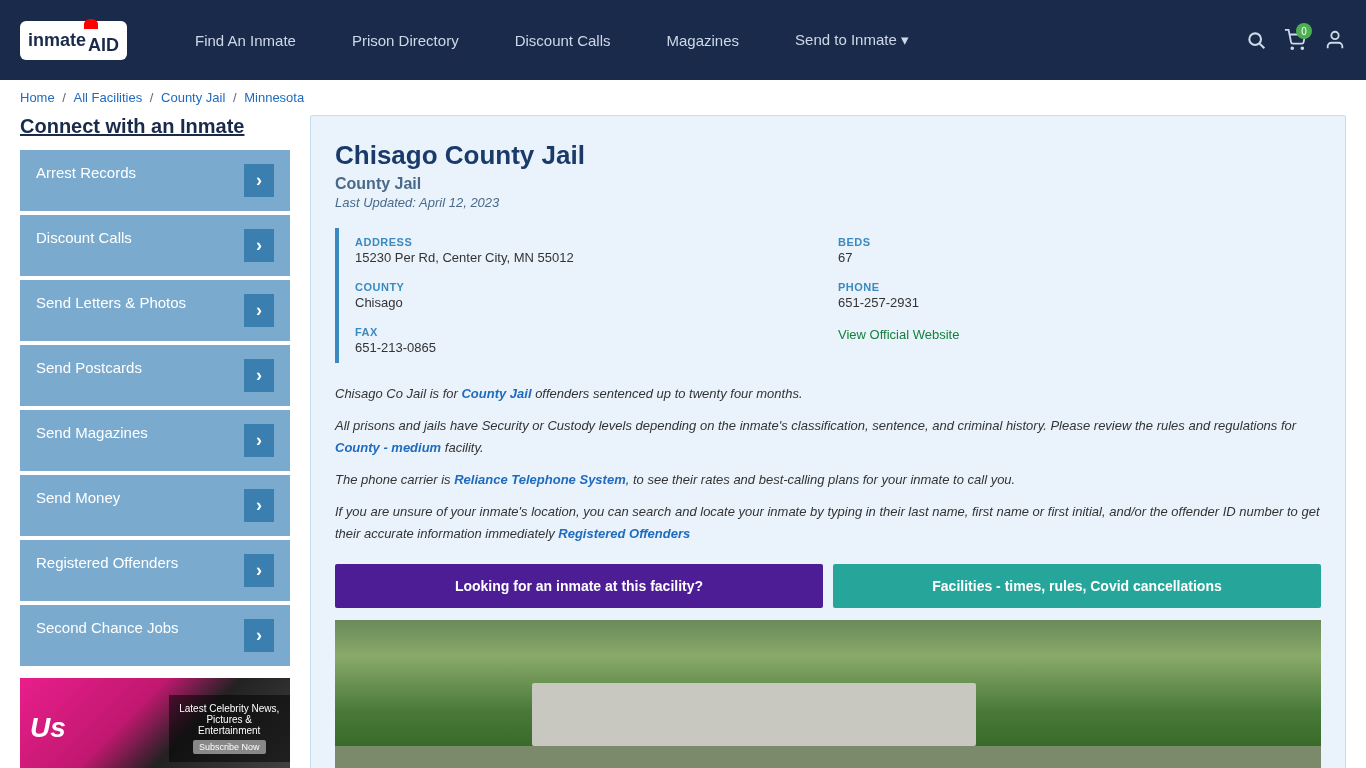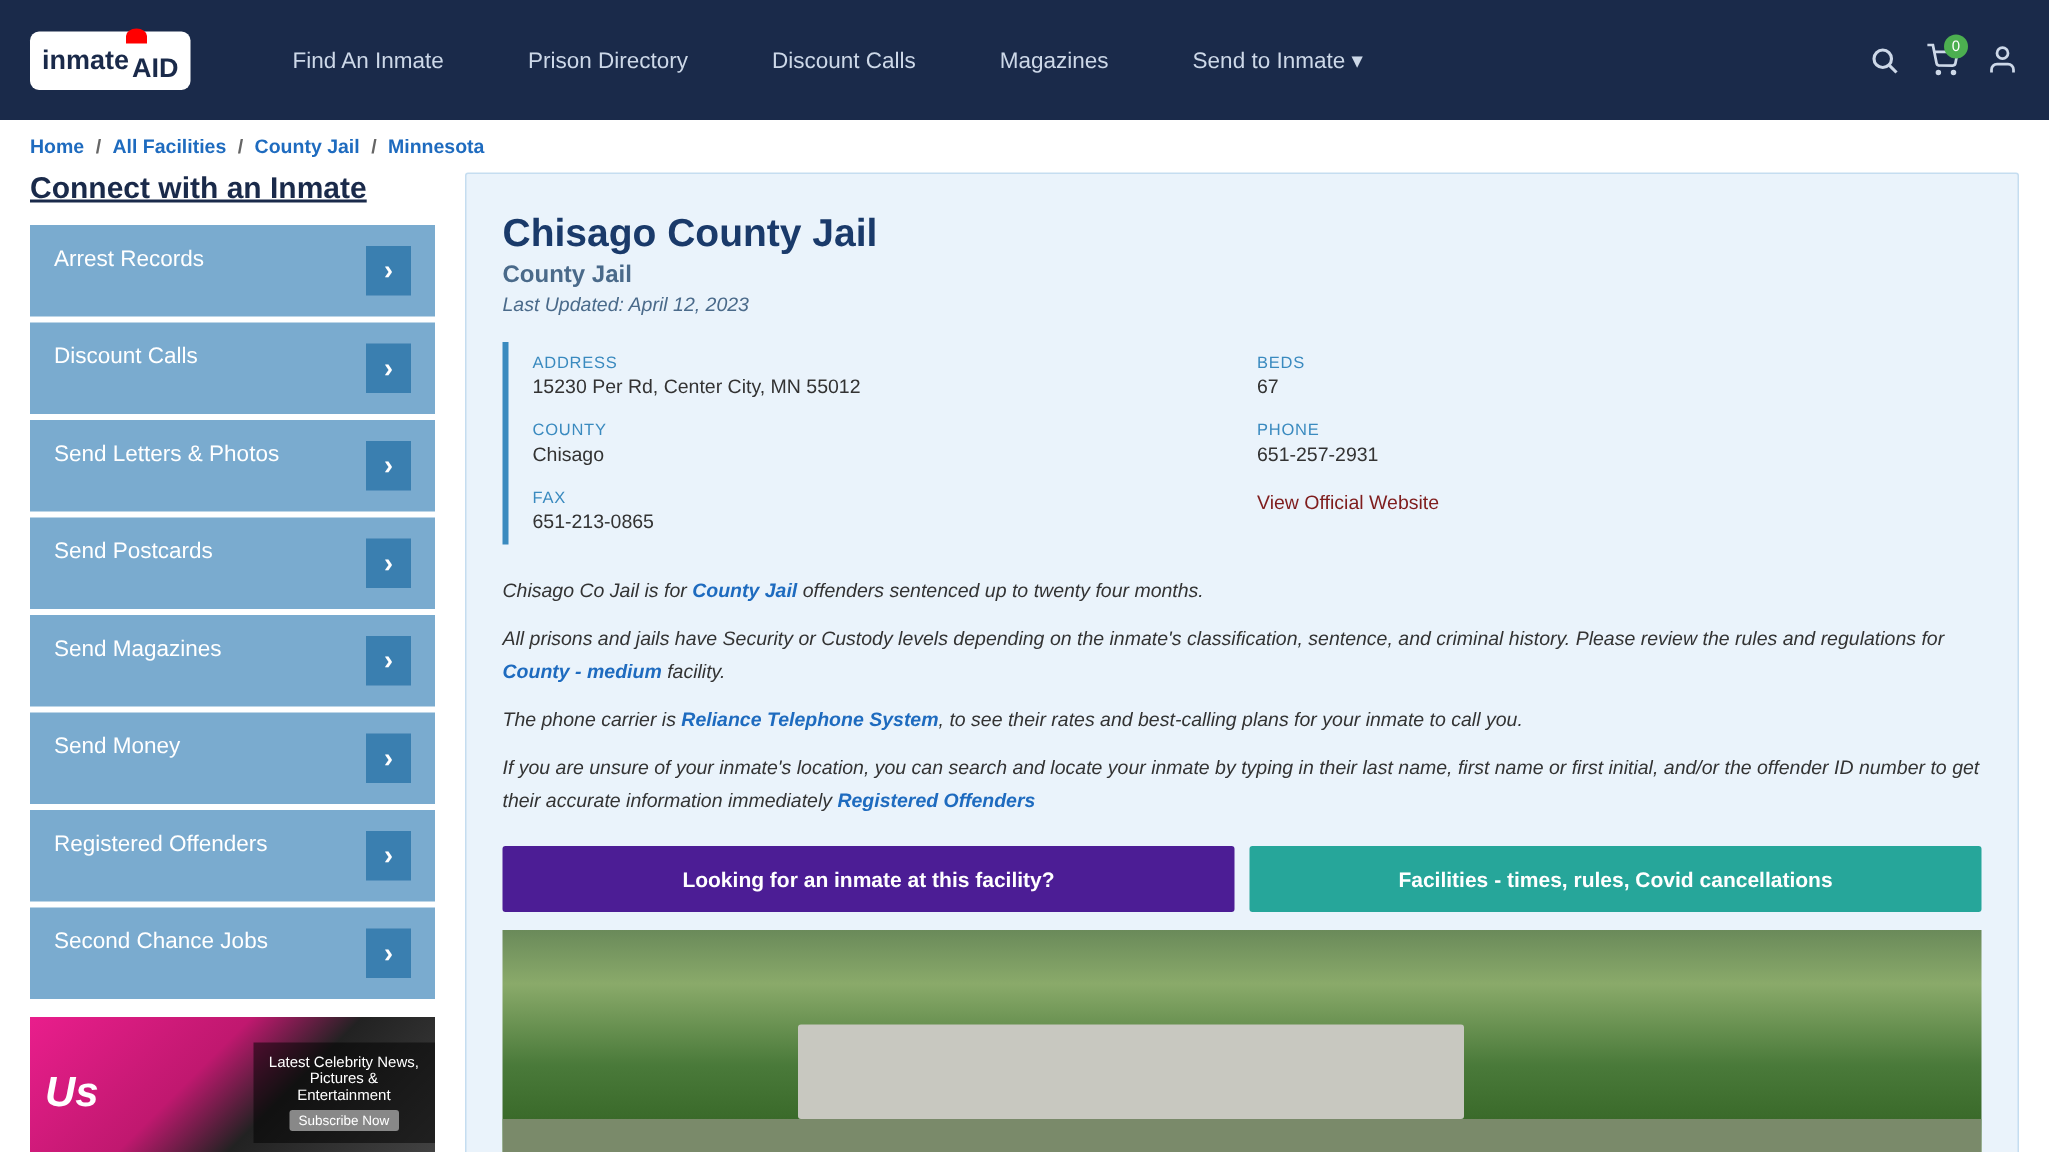--- a/index.html
+++ b/index.html
@@ -82,21 +82,20 @@
       font-size: 10px;
       display: flex;
       align-items: center;
       justify-content: center;
     }
 
     
     .breadcrumb {
       padding: 10px 20px;
       font-size: 13px;
-      font-weight: bold;
     }
     .breadcrumb a { color: #1e6bbf; text-decoration: none; }
     .breadcrumb span { color: #666; margin: 0 4px; }
 
     
     .main-layout {
       display: flex;
       padding: 0 20px 20px 20px;
       gap: 20px;
     }
@@ -204,28 +203,28 @@
       display: grid;
       grid-template-columns: 1fr 1fr;
       gap: 0;
       border-left: 4px solid #3a8abf;
       padding-left: 16px;
       margin-bottom: 20px;
     }
     .info-cell { padding: 8px 16px 8px 0; }
     .info-label {
       font-size: 11px;
-      font-weight: normal;
+      font-weight: bold;
       color: #3a8abf;
       letter-spacing: 0.5px;
       text-transform: uppercase;
       margin-bottom: 2px;
     }
     .info-value { font-size: 13px; color: #333; }
-    .info-link { color: #7f1d1d; text-decoration: none; font-size: 13px; }
+    .info-link { color: #15803d; text-decoration: none; font-size: 13px; }
 
     .desc-text {
       font-size: 13px;
       line-height: 1.7;
       color: #333;
       margin-bottom: 10px;
       font-style: italic;
     }
     .desc-link { color: #1e6bbf; text-decoration: none; font-weight: bold; }
 

